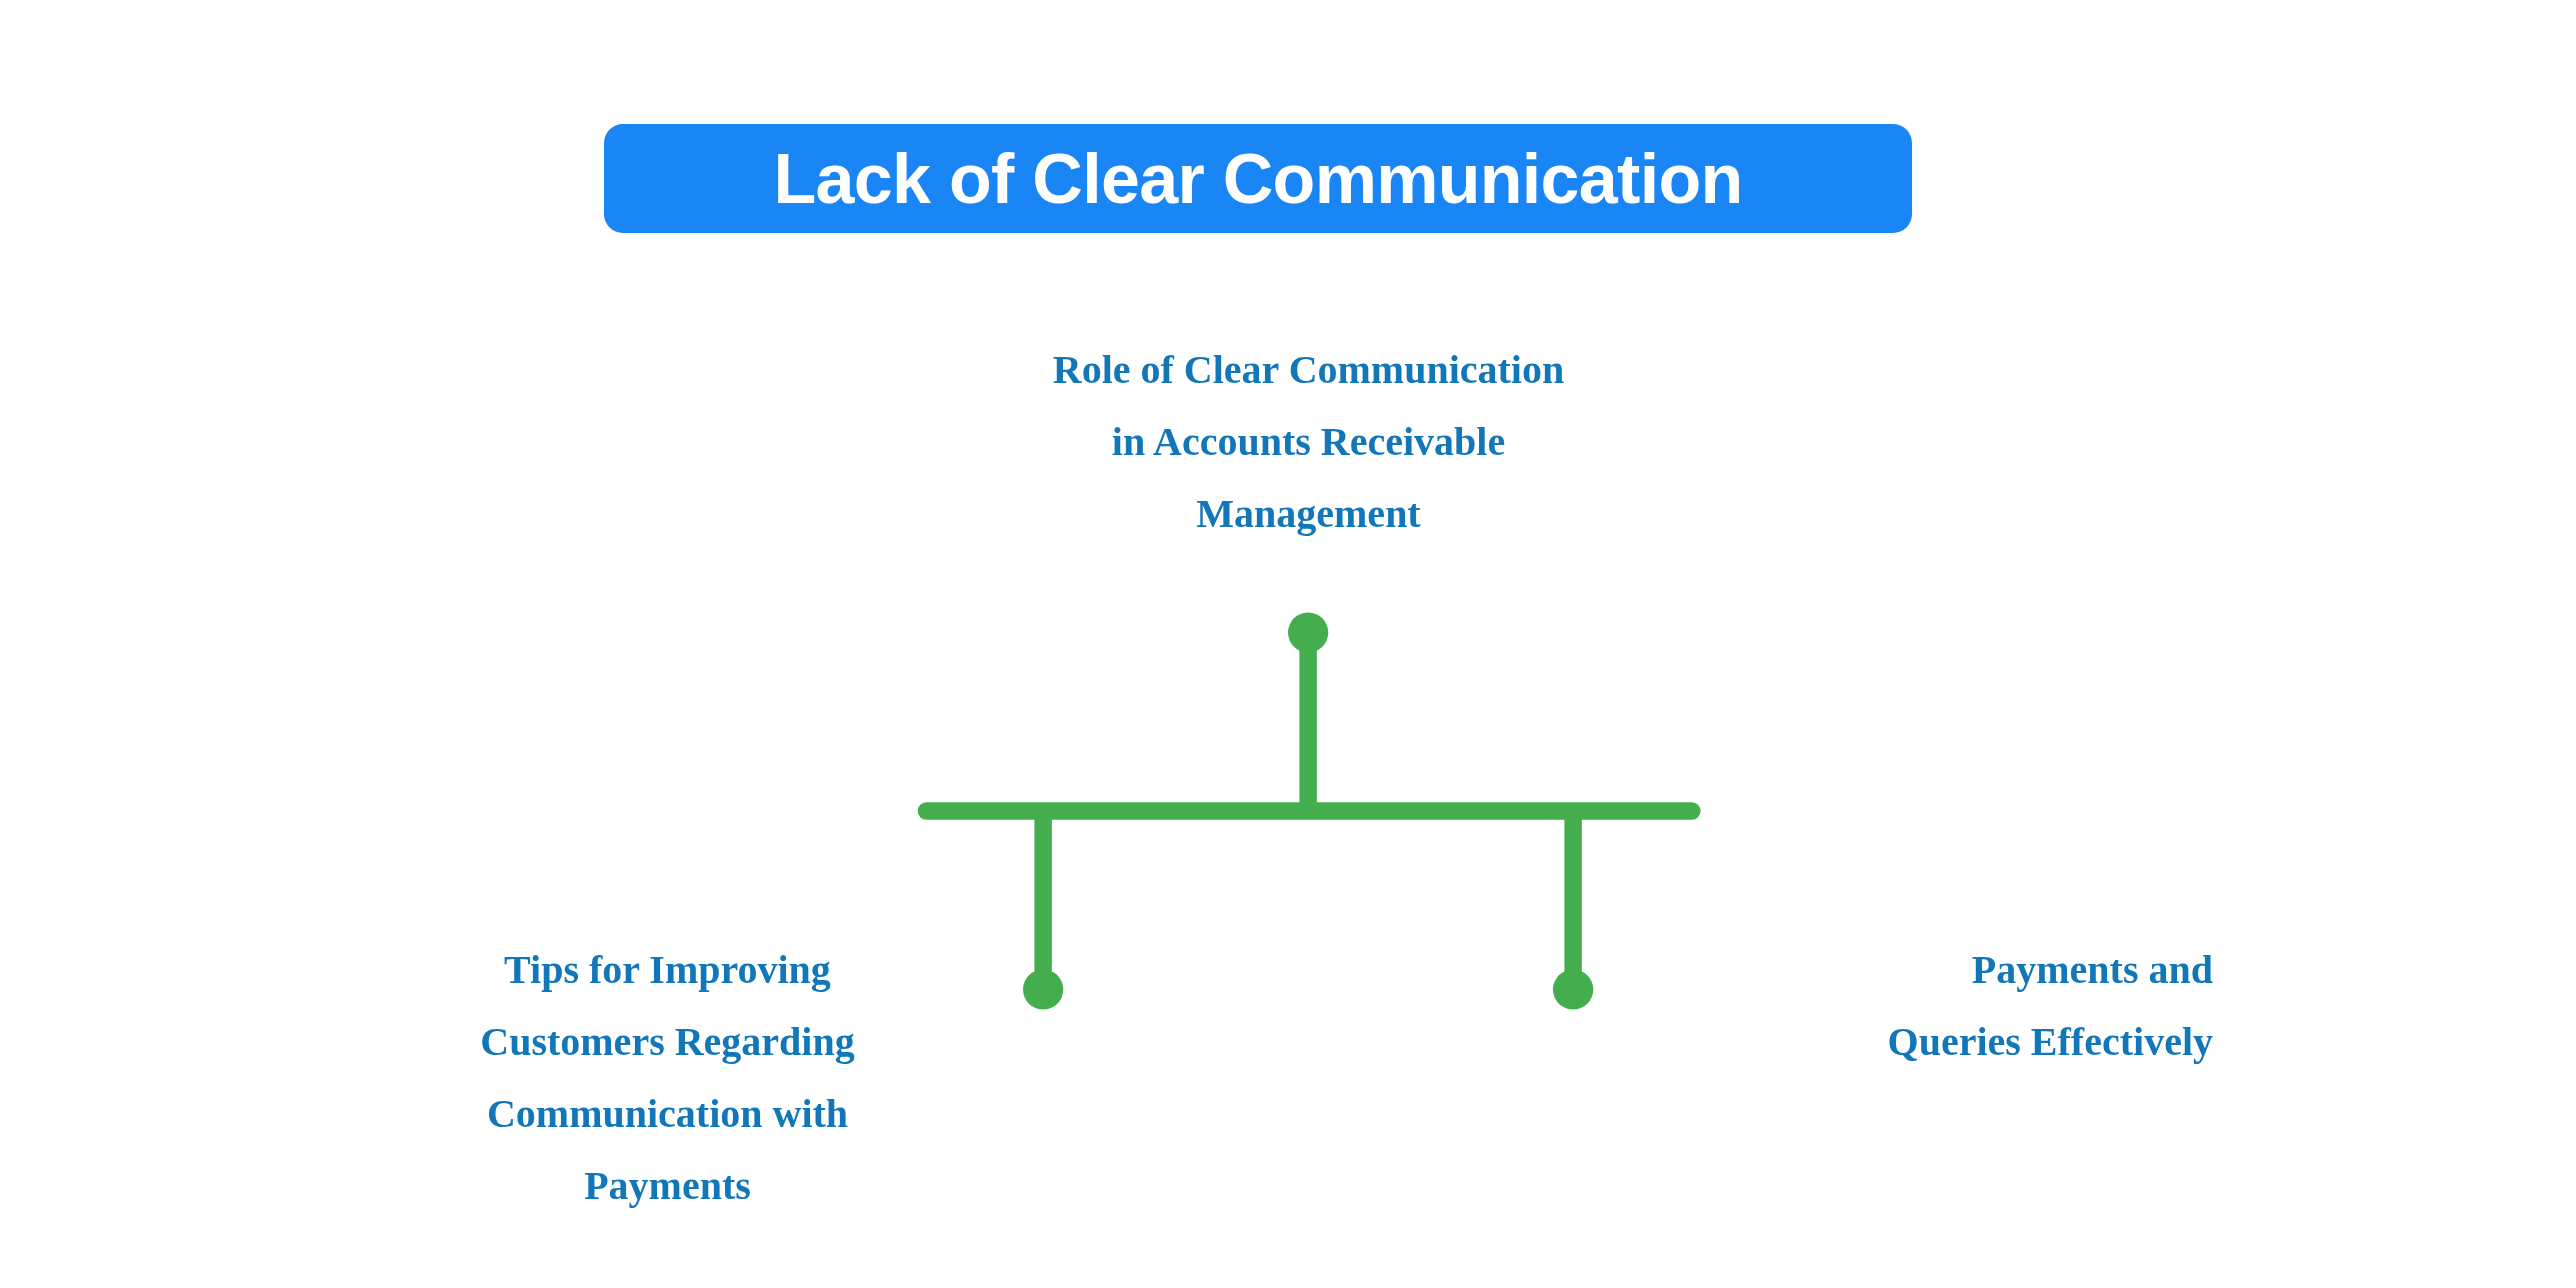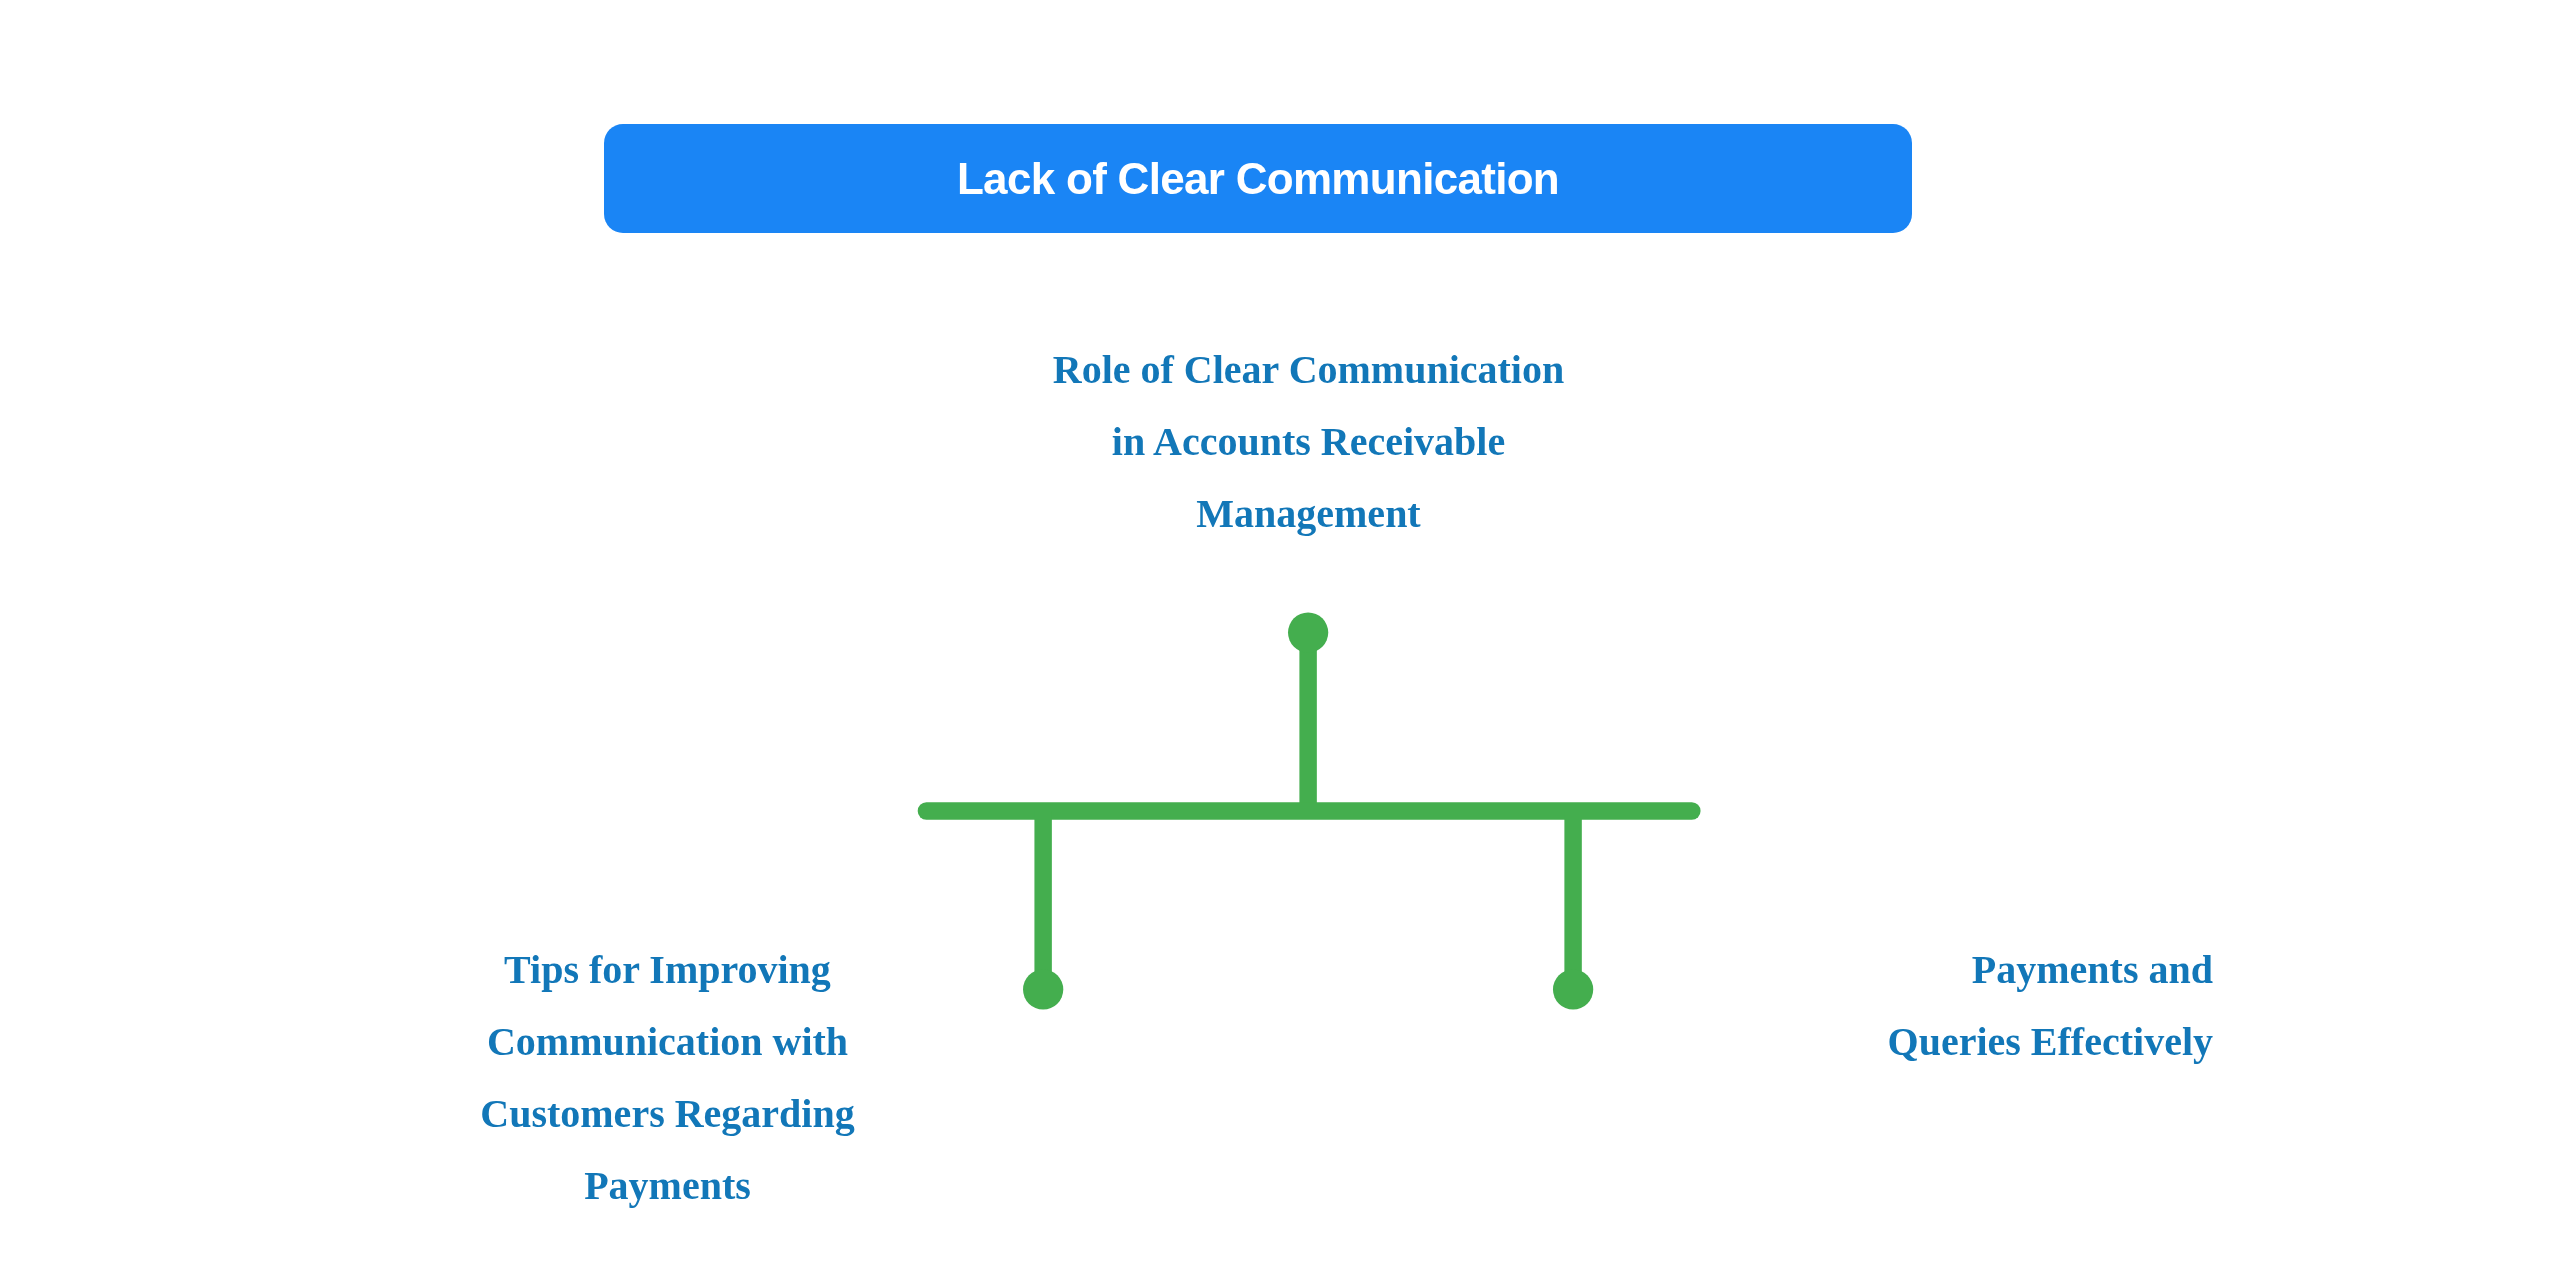--- a/index.html
+++ b/index.html
@@ -25,21 +25,21 @@
     height: 109px;
     background: #1A85F5;
     border-radius: 19px;
     display: flex;
     align-items: center;
     justify-content: center;
     box-sizing: border-box;
   }
   .title-text {
     color: #ffffff;
-    font-size: 44px;
+    font-size: 70px;
     font-weight: 700;
     letter-spacing: -0.7px;
     line-height: 1;
     white-space: nowrap;
     font-family: "Liberation Sans", sans-serif;
   }
 
   
   .node-label {
     position: absolute;
@@ -108,22 +108,22 @@
 
     <circle cx="1950" cy="943" r="30" fill="#44AE4E"></circle>
 
     <circle cx="1555" cy="1475" r="30" fill="#44AE4E"></circle>
 
     <circle cx="2345" cy="1475" r="30" fill="#44AE4E"></circle>
   </svg>
 
   <div class="node-label" id="label-left">
     <span class="line">Tips for Improving</span>
+    <span class="line">Customers Regarding</span>
     <span class="line">Communication with</span>
-    <span class="line">Customers Regarding</span>
     <span class="line">Payments</span>
   </div>
 
   <div class="node-label" id="label-right">
     <span class="line">Payments and</span>
     <span class="line">Queries Effectively</span>
   </div>
 
 </div>
 

